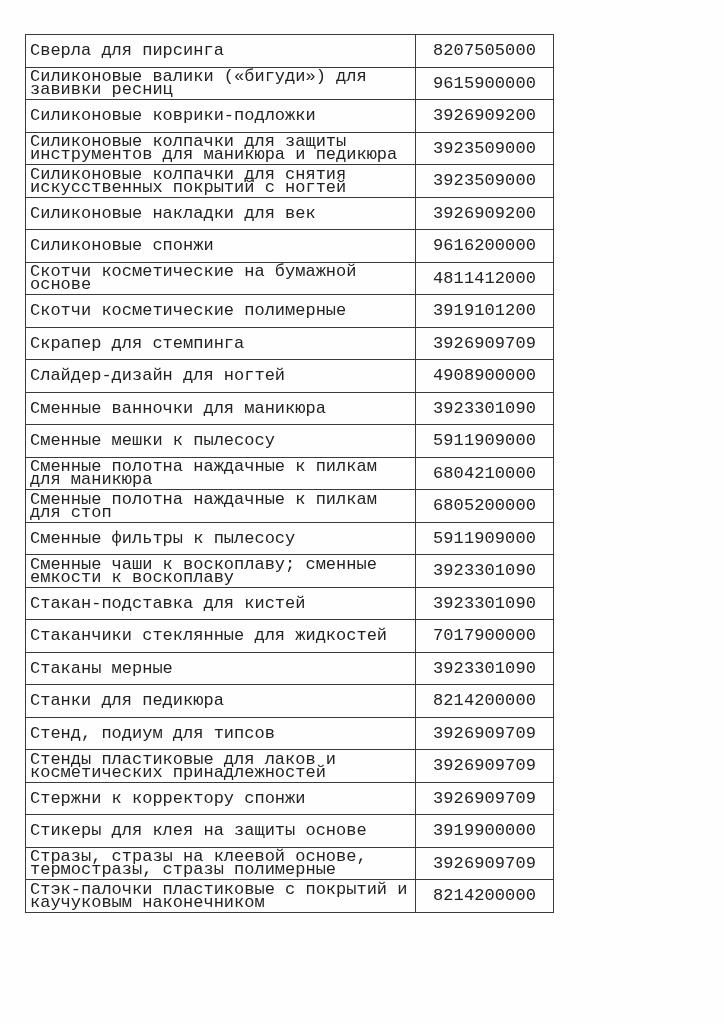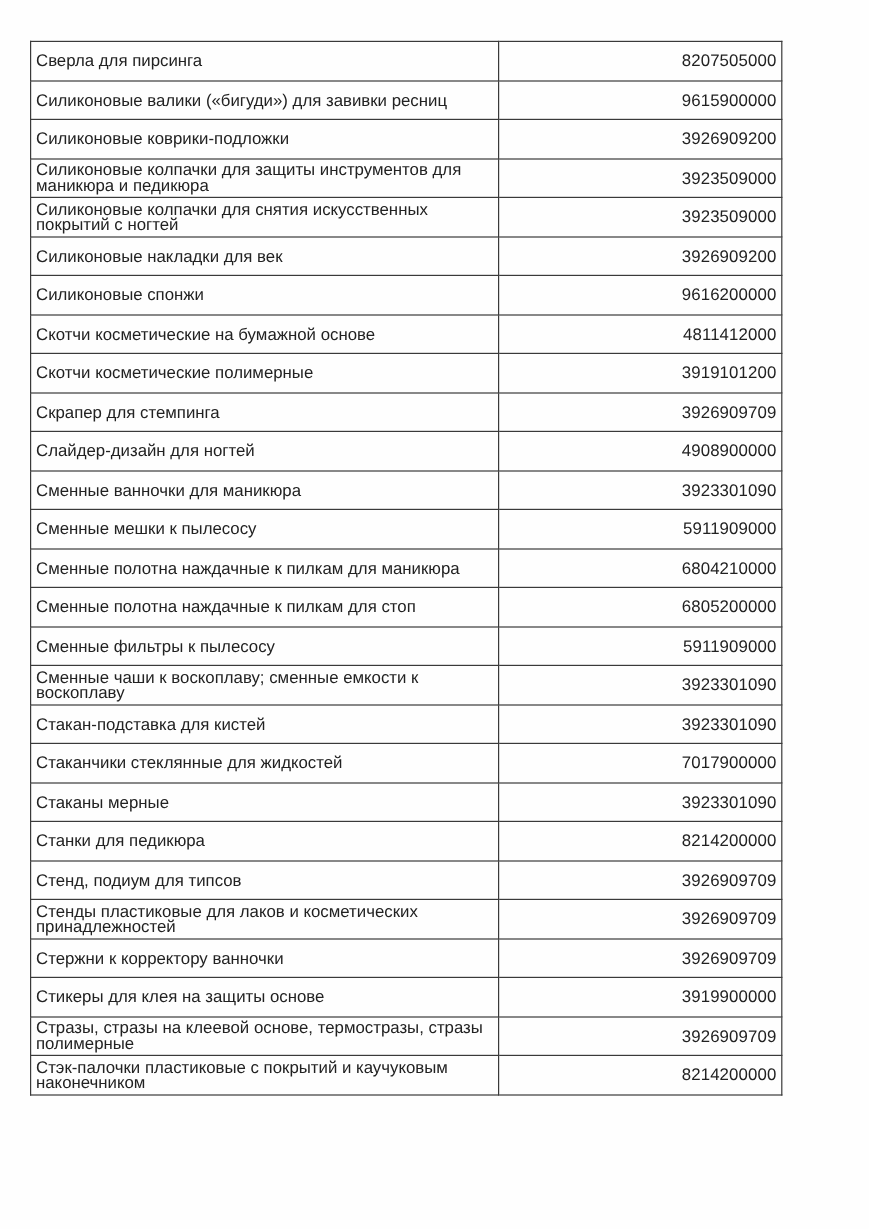--- a/index.html
+++ b/index.html
@@ -16,39 +16,39 @@
     .page {
       position: absolute;
       left: 0; top: 0;
       width: 724px; height: 1024px;
       background: #fefefe;
     }
     table.codes {
       position: absolute;
       left: 25px;
       top: 34px;
-      width: 627px;
+      width: 529px;
       border-collapse: collapse;
-      font-family: Liberation Sans, sans-serif;
-      font-size: 14px;
+      font-family: Liberation Mono, monospace;
+      font-size: 17px;
       color: #222222;
     }
     table.codes td {
       border: 1.5px solid #3a3a3a;
       height: 31.5px;
       padding: 0 4px;
       vertical-align: middle;
       line-height: 13px;
     }
     td.name-cell {
       width: 381px;
       text-align: left;
     }
     td.code-cell {
-      text-align: right;
+      text-align: center;
       letter-spacing: 0.1px;
     }
   </style>
 </head>
 <body>
 
 <div class="page">
   <table class="codes">
     <tbody id="rows">
         <tr>
@@ -137,21 +137,21 @@
         </tr>
         <tr>
           <td class="name-cell">Стенд, подиум для типсов</td>
           <td class="code-cell">3926909709</td>
         </tr>
         <tr>
           <td class="name-cell">Стенды пластиковые для лаков и косметических принадлежностей</td>
           <td class="code-cell">3926909709</td>
         </tr>
         <tr>
-          <td class="name-cell">Стержни к корректору ванночки</td>
+          <td class="name-cell">Стержни к корректору спонжи</td>
           <td class="code-cell">3926909709</td>
         </tr>
         <tr>
           <td class="name-cell">Стикеры для клея на защиты основе</td>
           <td class="code-cell">3919900000</td>
         </tr>
         <tr>
           <td class="name-cell">Стразы, стразы на клеевой основе, термостразы, стразы полимерные</td>
           <td class="code-cell">3926909709</td>
         </tr>

